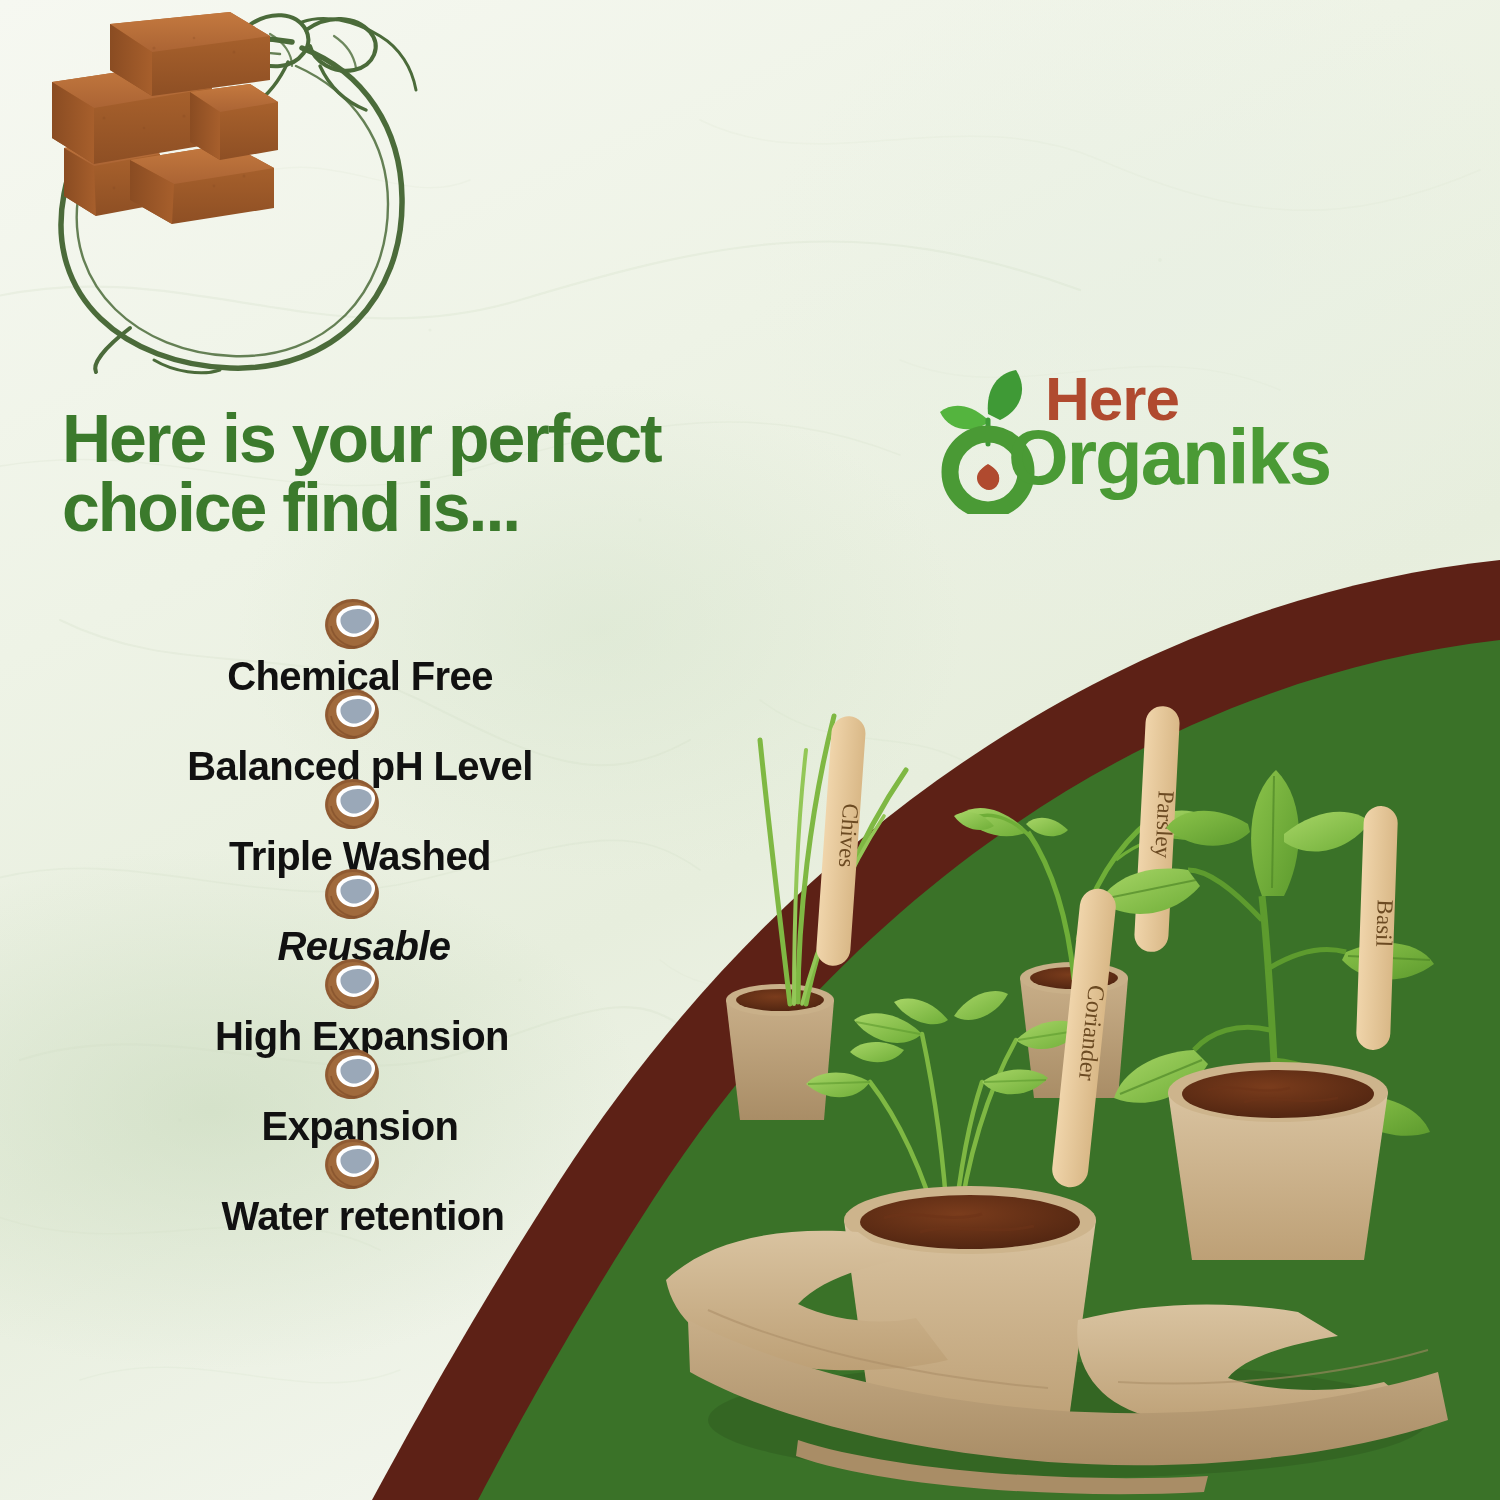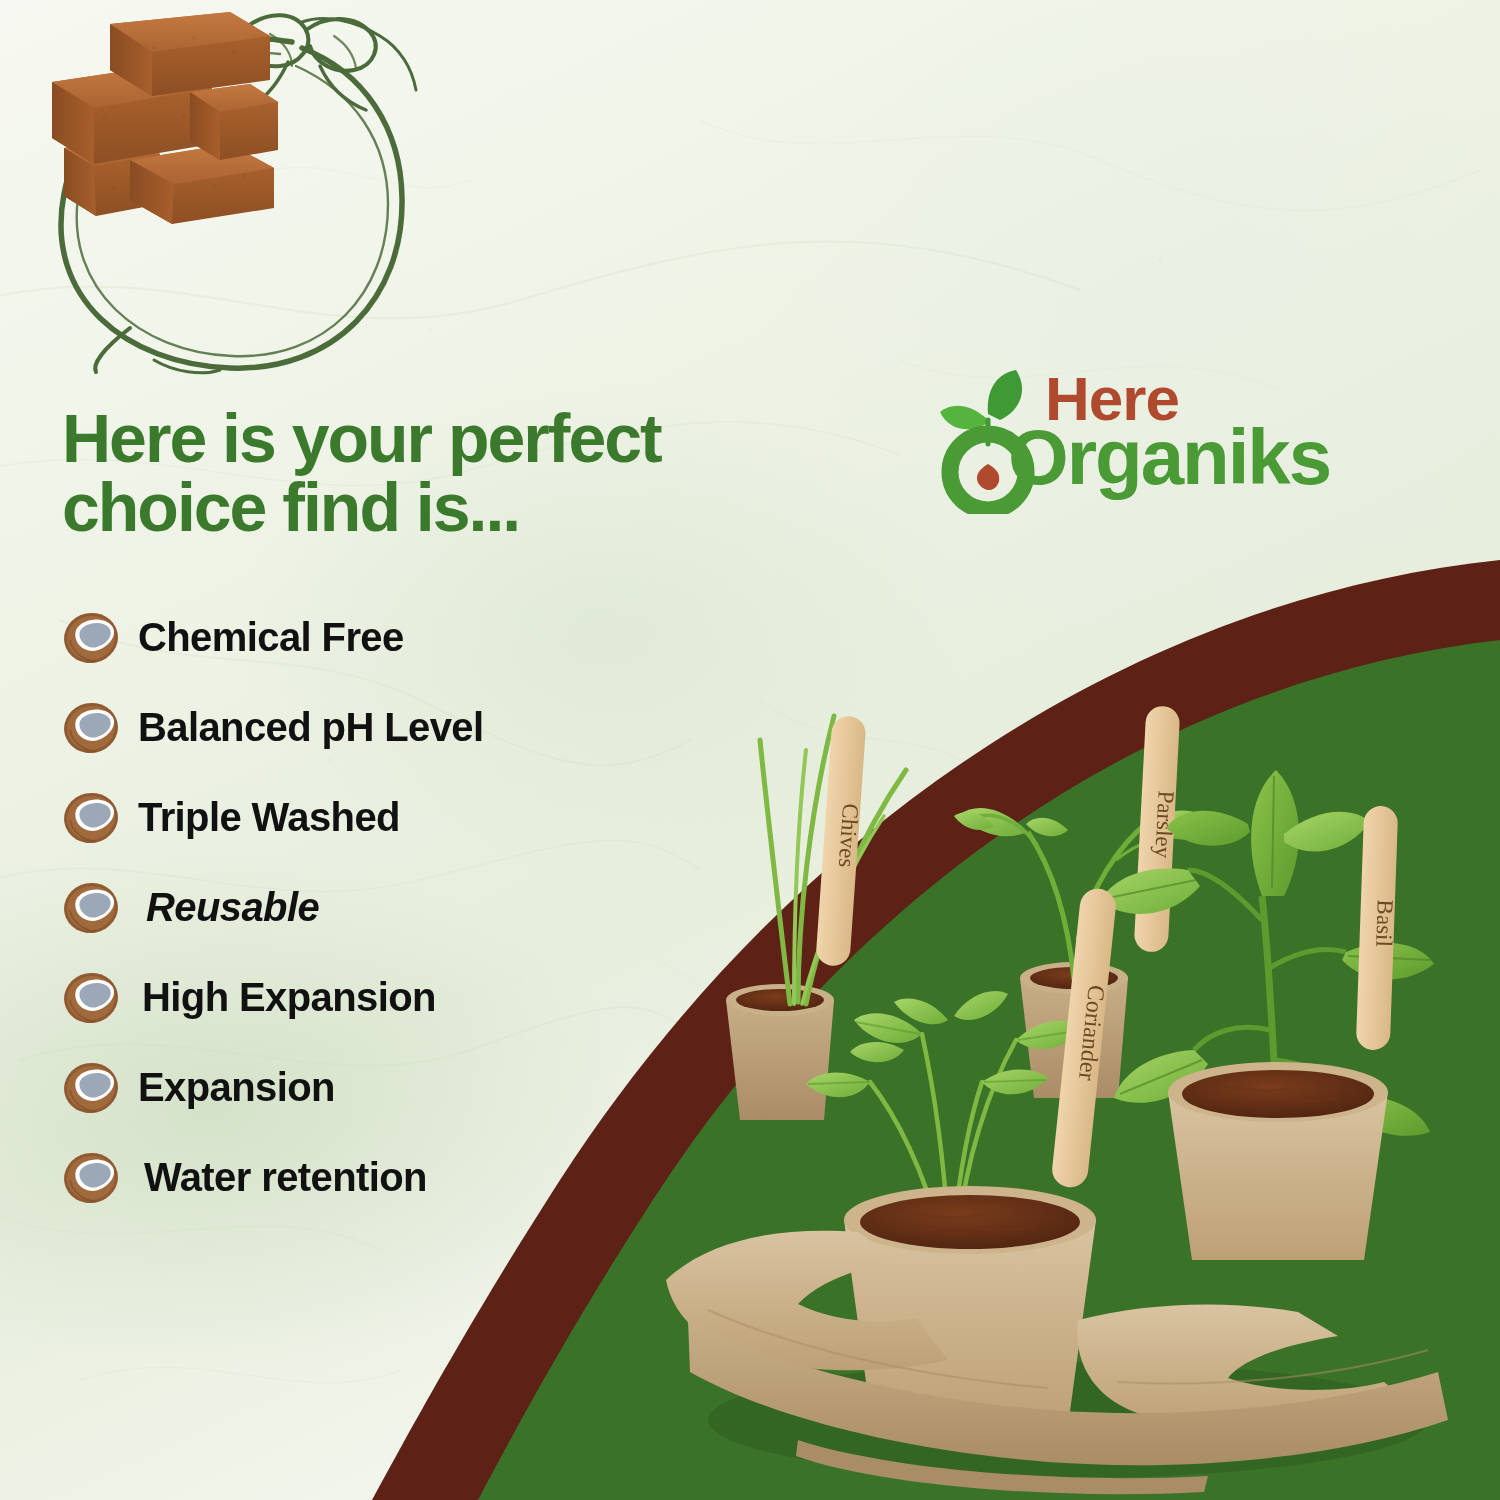--- a/index.html
+++ b/index.html
@@ -56,21 +56,21 @@
     position:absolute;left:115px;top:6px;
     color:#b04a2f;font-weight:800;font-size:62px;letter-spacing:-1px;line-height:1;
   }
   .logo-org{
     position:absolute;left:78px;top:56px;
     color:#4a9a35;font-weight:800;font-size:78px;letter-spacing:-2px;line-height:1;
   }
 
   
   .features{position:absolute;left:60px;top:592px;width:600px;}
-  .feature{position:relative;height:90px;display:flex;align-items:center;}
+  .feature{position:relative;height:90px;display:flex;align-items:center;flex-direction:column;}
   .coco{width:62px;height:62px;flex:0 0 62px;margin-right:16px;}
   .feature-label{
     color:#111;font-weight:800;font-size:40px;letter-spacing:-.6px;white-space:nowrap;
   }
   .feature.i2 .feature-label{margin-left:0px;}
   .feature.i3 .feature-label{margin-left:8px;font-style:italic;}
   .feature.i4 .feature-label{margin-left:4px;}
   .feature.i6 .feature-label{margin-left:6px;}
 
   

